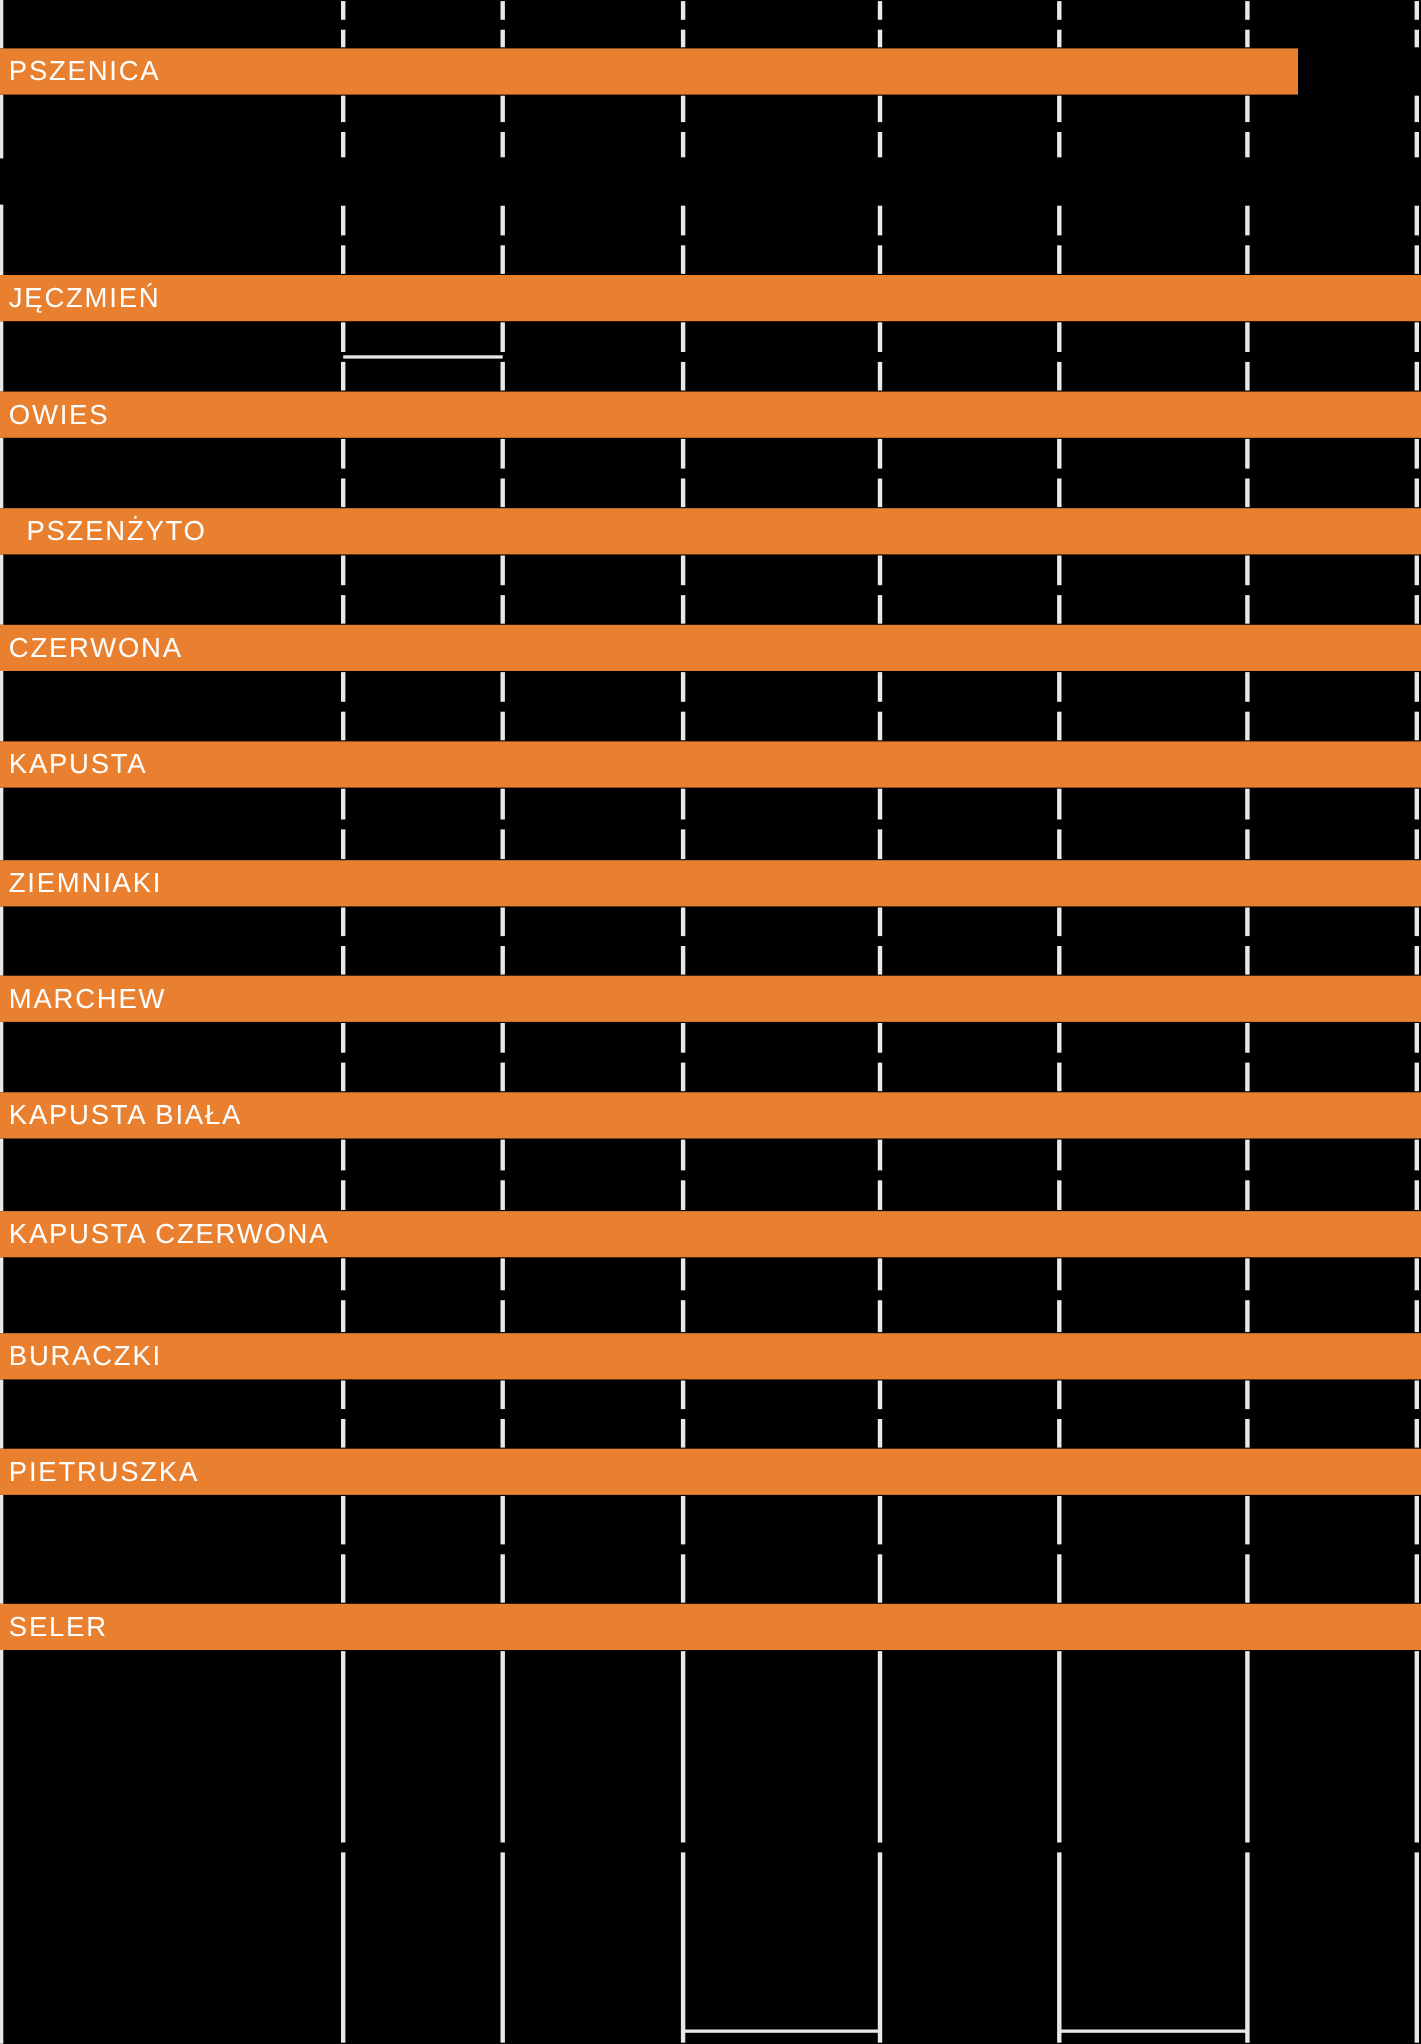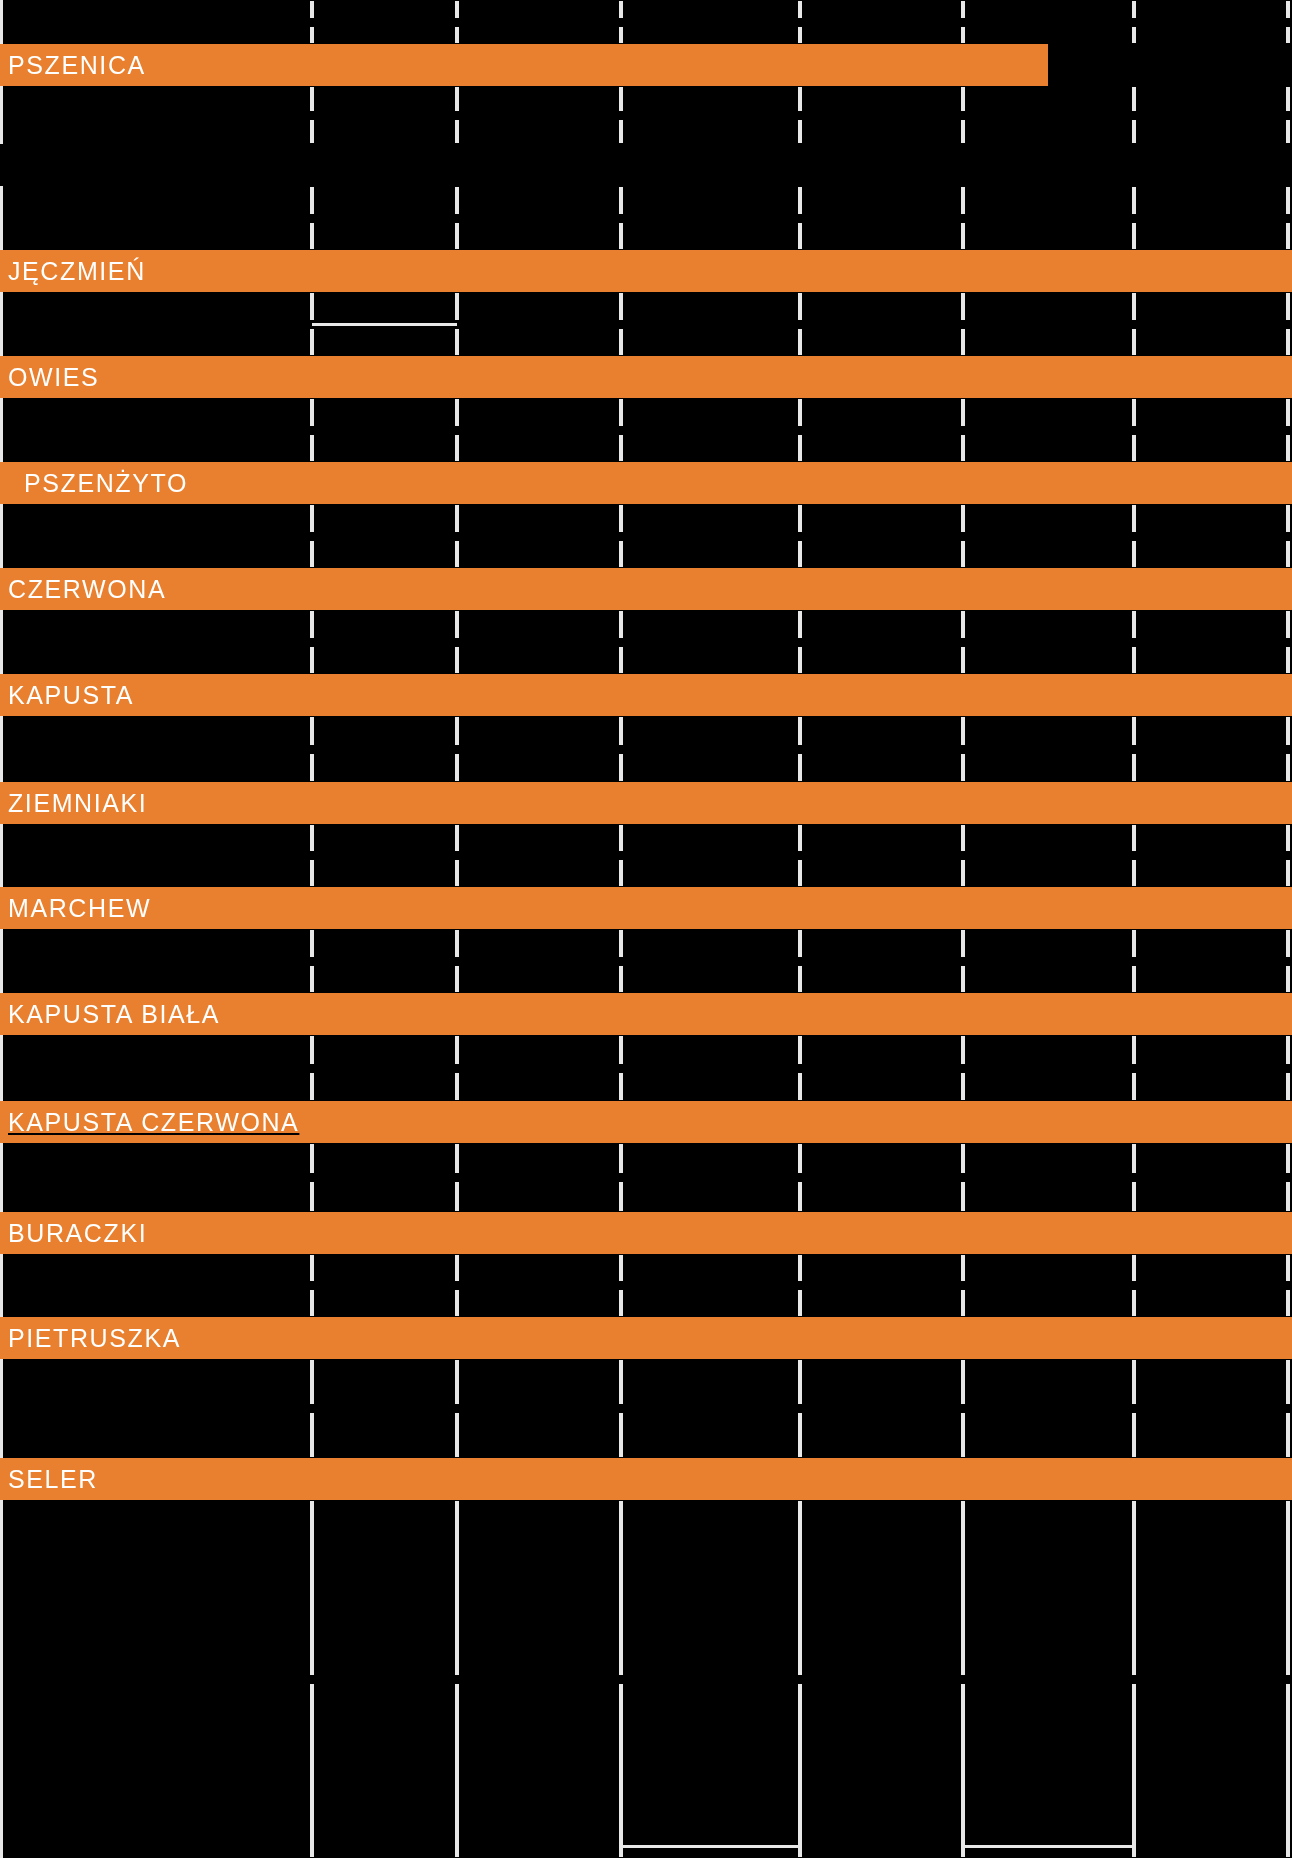--- a/index.html
+++ b/index.html
@@ -286,21 +286,21 @@
     <div class="vrule" style="left: 0px; top: 824px; height: 63px; width: 3px; background: rgb(232, 232, 232);"></div>
     <div class="vrule" style="left: 0px; top: 929px; height: 64px; width: 3px; background: rgb(232, 232, 232);"></div>
     <div class="vrule" style="left: 0px; top: 1035px; height: 66px; width: 3px; background: rgb(232, 232, 232);"></div>
     <div class="vrule" style="left: 0px; top: 1143px; height: 69px; width: 3px; background: rgb(232, 232, 232);"></div>
     <div class="vrule" style="left: 0px; top: 1254px; height: 63px; width: 3px; background: rgb(232, 232, 232);"></div>
     <div class="vrule" style="left: 0px; top: 1359px; height: 99px; width: 3px; background: rgb(232, 232, 232);"></div>
     <div class="vrule" style="left: 0px; top: 1500px; height: 358px; width: 3px; background: rgb(232, 232, 232);"></div>
     <div class="hrule" style="left: 312px; top: 323px; width: 145px; background: rgb(232, 232, 232);"></div>
     <div class="hrule" style="left: 621px; top: 1845px; width: 179px; background: rgb(232, 232, 232);"></div>
     <div class="hrule" style="left: 963px; top: 1845px; width: 171px; background: rgb(232, 232, 232);"></div>
-    <div class="band" style="top: 44px; height: 42px; width: 1048px; background: rgb(233, 128, 47);">
+    <div class="band" style="top: 44px; height: 42px; width: 1180px; background: rgb(233, 128, 47);">
       <span class="band-label" style="color: rgb(255, 255, 255);">PSZENICA</span>
     </div>
     <div class="band" style="top: 250px; height: 42px; width: 1292px; background: rgb(233, 128, 47);">
       <span class="band-label" style="color: rgb(255, 255, 255);">JĘCZMIEŃ</span>
     </div>
     <div class="band" style="top: 356px; height: 42px; width: 1292px; background: rgb(233, 128, 47);">
       <span class="band-label" style="color: rgb(255, 255, 255);">OWIES</span>
     </div>
     <div class="band" style="top: 462px; height: 42px; width: 1292px; background: rgb(233, 128, 47);">
       <span class="band-label" style="color: rgb(255, 255, 255); margin-left: 16px;">PSZENŻYTO</span>
@@ -313,21 +313,21 @@
     </div>
     <div class="band" style="top: 782px; height: 42px; width: 1292px; background: rgb(233, 128, 47);">
       <span class="band-label" style="color: rgb(255, 255, 255);">ZIEMNIAKI</span>
     </div>
     <div class="band" style="top: 887px; height: 42px; width: 1292px; background: rgb(233, 128, 47);">
       <span class="band-label" style="color: rgb(255, 255, 255);">MARCHEW</span>
     </div>
     <div class="band" style="top: 993px; height: 42px; width: 1292px; background: rgb(233, 128, 47);">
       <span class="band-label" style="color: rgb(255, 255, 255);">KAPUSTA BIAŁA</span>
     </div>
-    <div class="band" style="top: 1101px; height: 42px; width: 1292px; background: rgb(233, 128, 47); text-decoration: underline;">
+    <div class="band" style="top: 1101px; height: 42px; width: 1292px; background: rgb(233, 128, 47);">
       <span class="band-label" style="color: rgb(255, 255, 255);">KAPUSTA CZERWONA</span>
     </div>
     <div class="band" style="top: 1212px; height: 42px; width: 1292px; background: rgb(233, 128, 47);">
       <span class="band-label" style="color: rgb(255, 255, 255);">BURACZKI</span>
     </div>
     <div class="band" style="top: 1317px; height: 42px; width: 1292px; background: rgb(233, 128, 47);">
       <span class="band-label" style="color: rgb(255, 255, 255);">PIETRUSZKA</span>
     </div>
     <div class="band" style="top: 1458px; height: 42px; width: 1292px; background: rgb(233, 128, 47);">
       <span class="band-label" style="color: rgb(255, 255, 255);">SELER</span>

